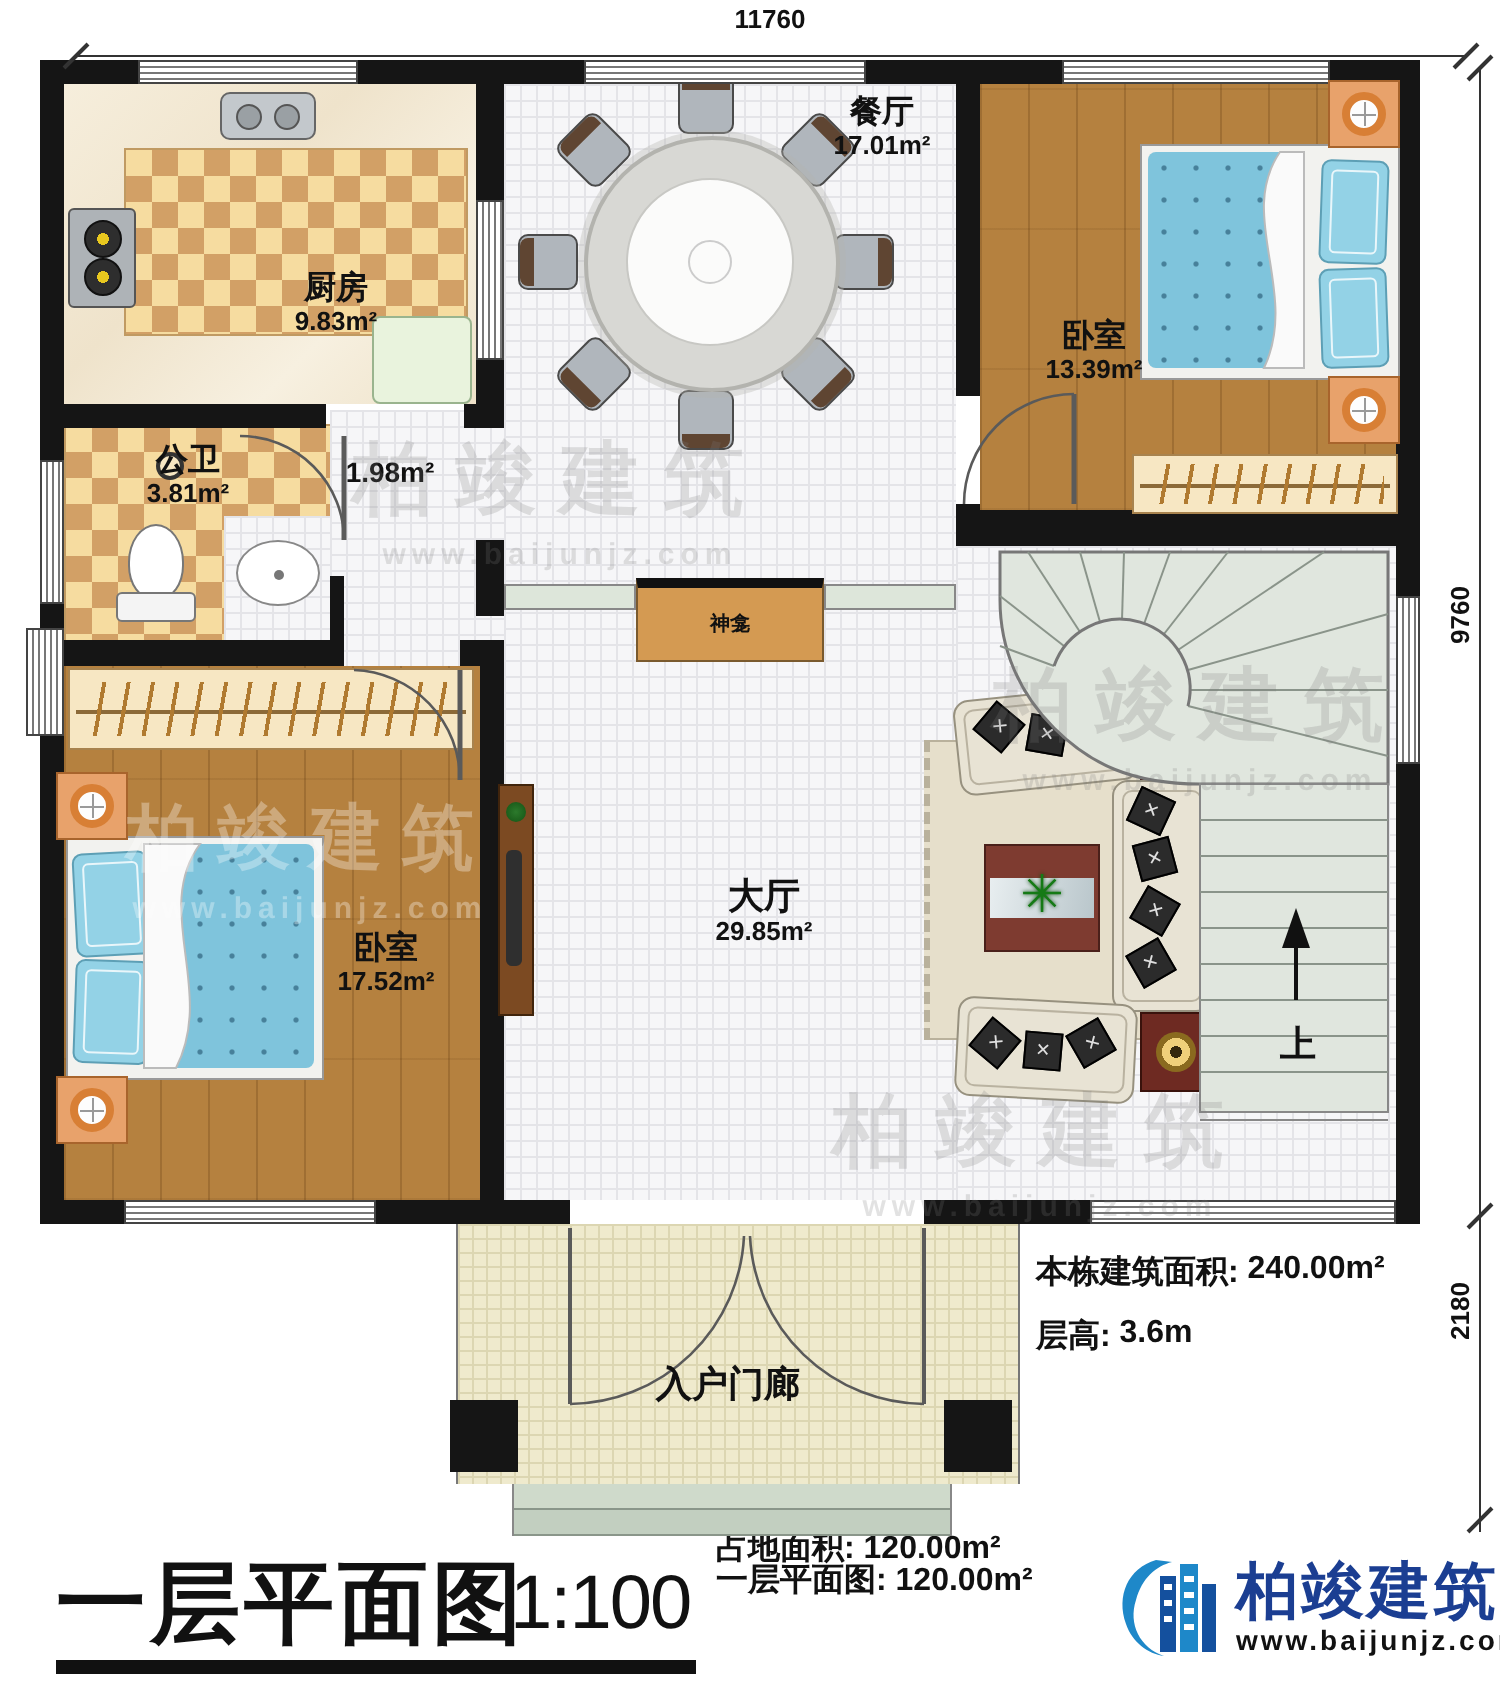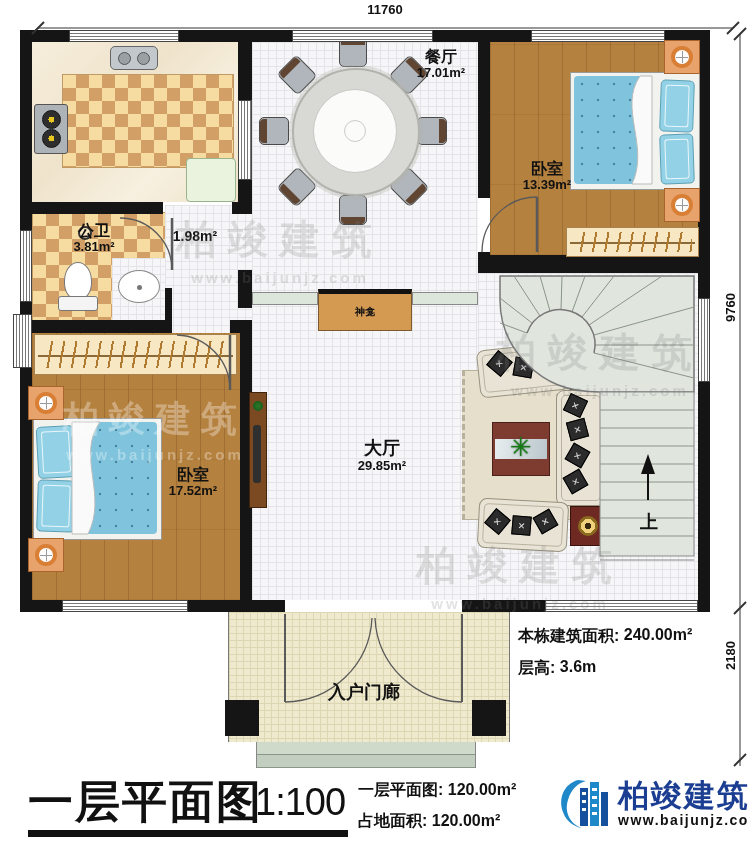--- a/index.html
+++ b/index.html
@@ -261,20 +261,24 @@
       <line x1="32" y1="34" x2="44" y2="22" stroke-width="2"></line>
         <line x1="727" y1="34" x2="739" y2="22" stroke-width="2"></line>
       <line x1="740" y1="34" x2="740" y2="608"></line>
         <line x1="740" y1="608" x2="740" y2="766"></line>
       <line x1="734" y1="40" x2="746" y2="28" stroke-width="2"></line>
         <line x1="734" y1="614" x2="746" y2="602" stroke-width="2"></line>
         <line x1="734" y1="766" x2="746" y2="754" stroke-width="2"></line>
     </g>
   </svg>
 
+  <div class="roomlbl" style="left:118px;top:136px;width:100px;">
+    <div class="nm">厨房</div>
+    <div class="ar">9.83m²</div>
+  </div>
   <div class="roomlbl" style="left:391px;top:48px;width:100px;">
     <div class="nm">餐厅</div>
     <div class="ar">17.01m²</div>
   </div>
   <div class="roomlbl" style="left:57px;top:222px;width:74px;">
     <div class="nm">公卫</div>
     <div class="ar">3.81m²</div>
   </div>
   <div class="roomlbl" style="left:160px;top:228px;width:70px;">
     <div class="ar" style="font-size:14px;">1.98m²</div>
@@ -328,21 +332,21 @@
     <div class="wm-s">www.baijunjz.com</div>
   </div>
 
   <div id="footer-title">一层平面图</div>
   <div id="footer-scale">1:100</div>
   <div id="footer-rule"></div>
   <div class="flabel" style="left:358px;top:780px;">
     <span>一层平面图:</span>
     <span>120.00m²</span>
   </div>
-  <div class="flabel" style="left:358px;top:811px;">
+  <div class="flabel" style="left:358px;top:764px;">
     <span>占地面积:</span>
     <span>120.00m²</span>
   </div>
   <div id="brand">
     <svg width="56" height="60" viewBox="0 0 56 60" style="position:static;">
       <path d="M22,6 C8,10 2,24 7,38 C10,47 18,53 26,54 C14,50 8,38 12,26 C15,15 22,9 30,7 Z" fill="#1e88c9"></path>
       <rect x="24" y="14" width="8" height="38" fill="#14509e"></rect>
       <rect x="34" y="8" width="9" height="44" fill="#1e88c9"></rect>
       <rect x="45" y="18" width="7" height="34" fill="#14509e"></rect>
       <g fill="#fff">

